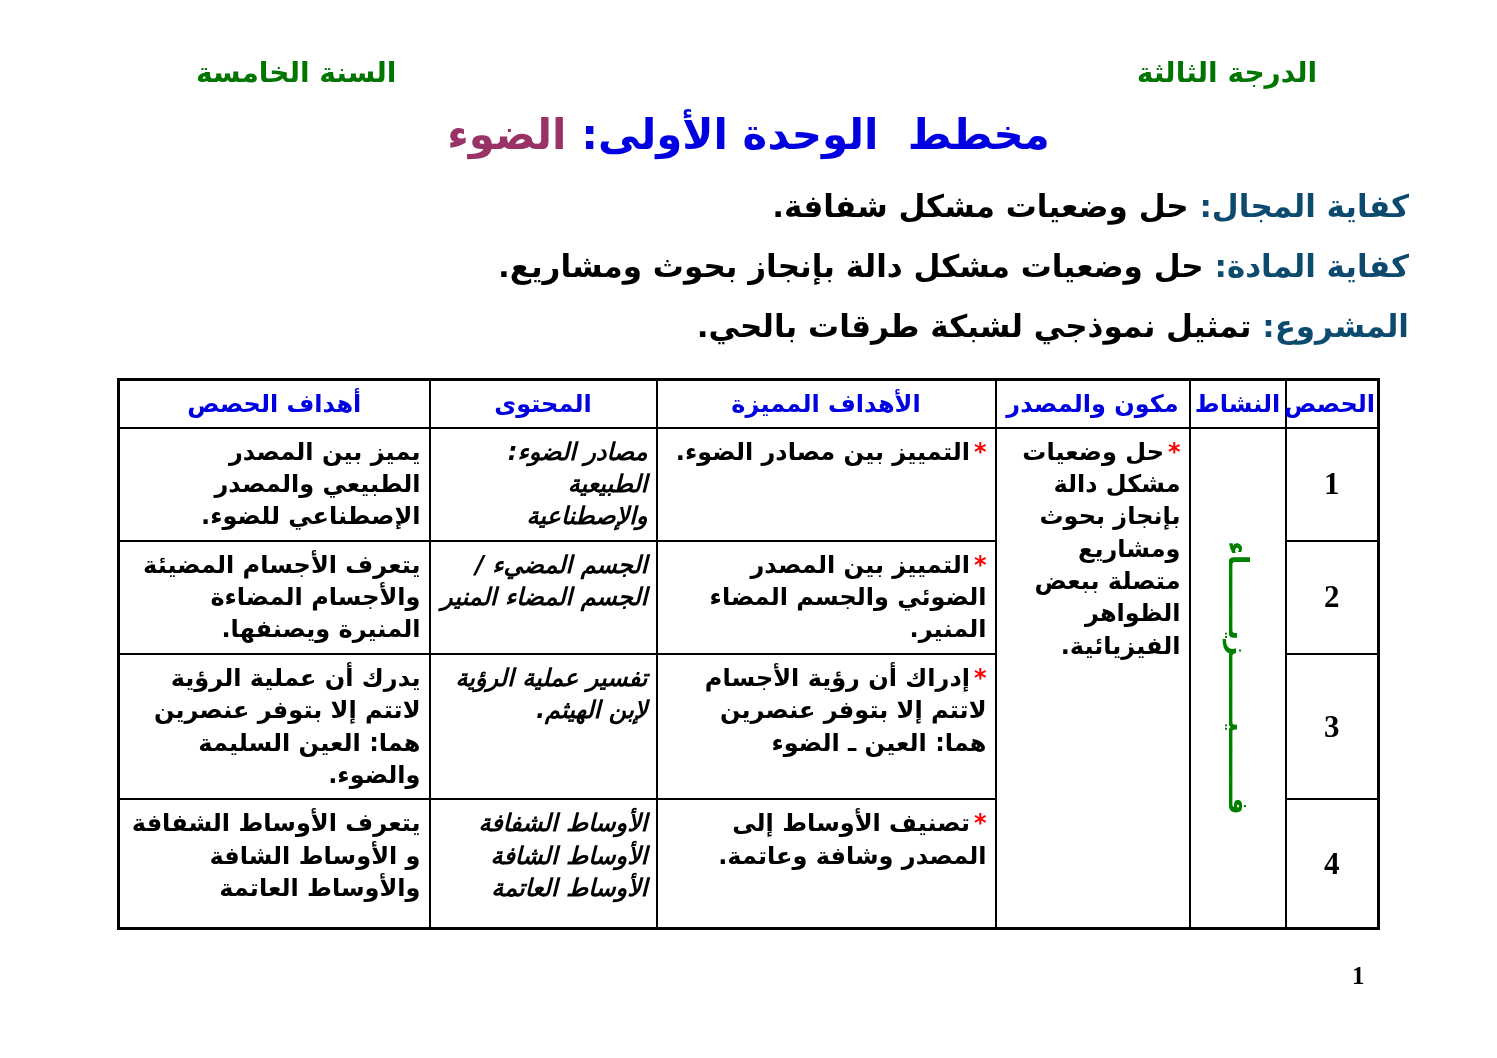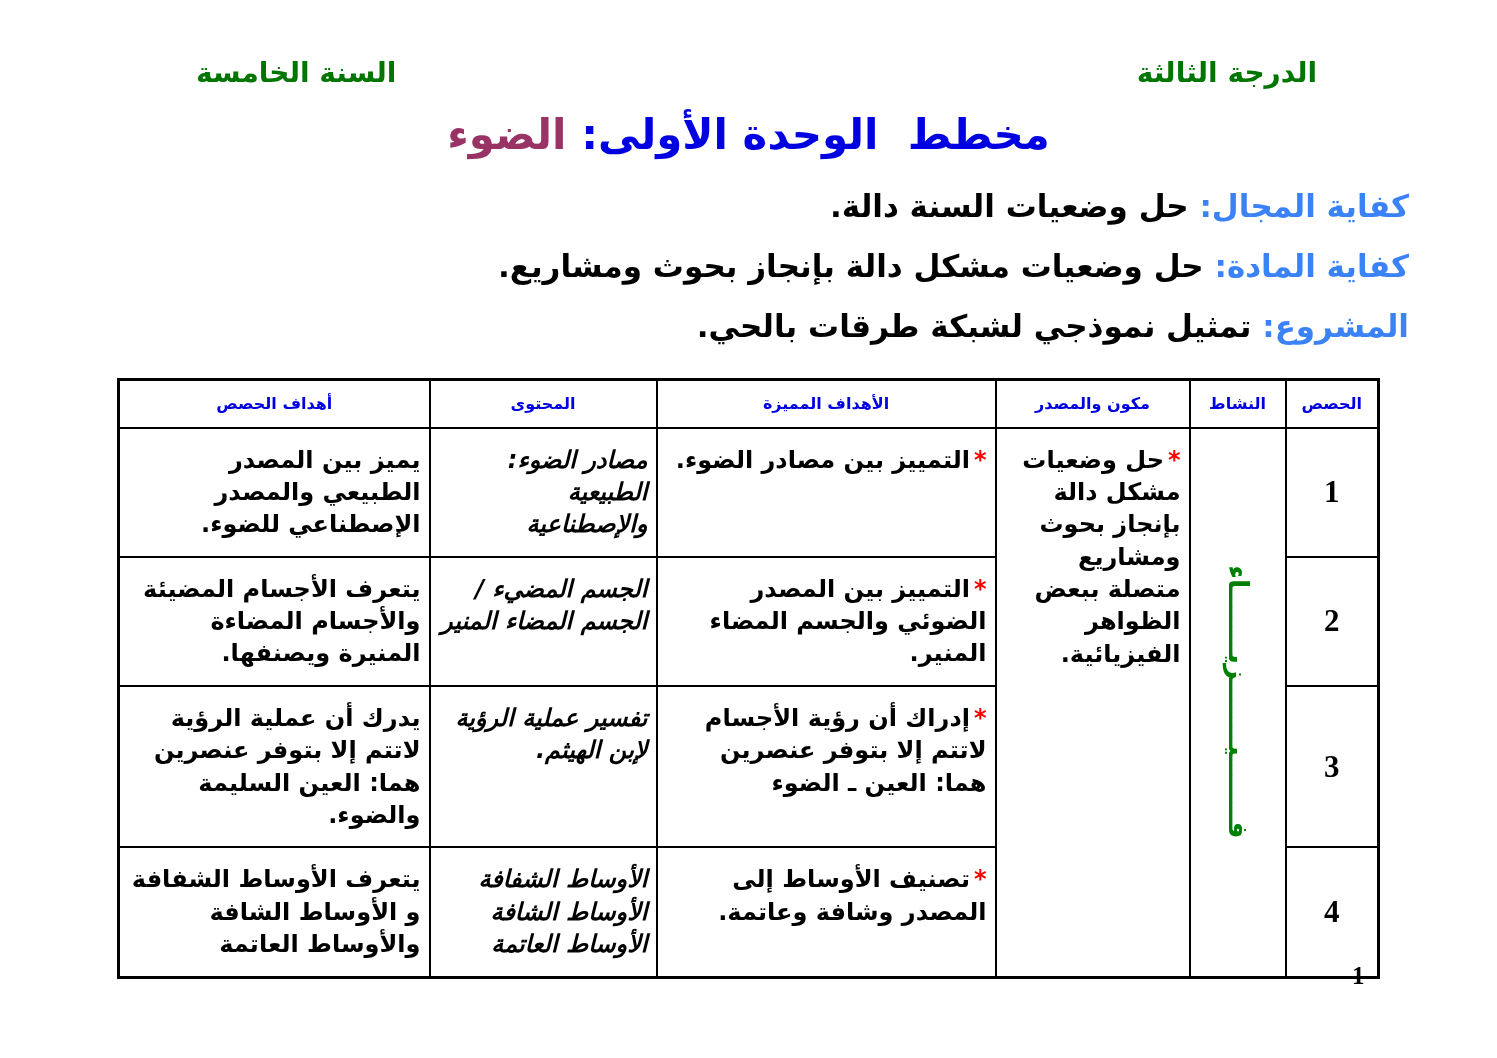--- a/index.html
+++ b/index.html
@@ -43,50 +43,50 @@
 
   
   .intro-line {
     position: absolute;
     right: 88px;
     font-size: 31px;
     font-weight: bold;
     color: #000000;
     white-space: nowrap;
   }
-  .intro-line .lbl { color: #3b82f6; }
+  .intro-line .lbl { color: #0c4a6e; }
   #line1 { top: 188px; }
   #line2 { top: 248px; }
   #line3 { top: 308px; }
 
   
   .main-table {
     position: absolute;
     top: 378px;
     right: 117px;
     border-collapse: collapse;
     table-layout: fixed;
     width: 1260px;
     border: 3px solid #000;
   }
   .main-table th, .main-table td { border: 2px solid #000; }
   .main-table th {
     color: #0000e0;
-    font-size: 16px;
+    font-size: 24px;
     font-weight: bold;
     text-align: center;
     height: 48px;
     padding: 2px;
   }
   .main-table td {
     font-size: 24px;
     font-weight: bold;
     color: #000;
     vertical-align: top;
-    padding: 15px 8px;
+    padding: 7px 8px;
     line-height: 1.35;
     text-align: right;
   }
   td.session-cell {
     text-align: center;
     vertical-align: middle;
     font-family: "Liberation Serif", serif;
     font-size: 31px;
   }
   td.activity-cell { position: relative; padding: 0; }
@@ -116,21 +116,21 @@
 </head>
 <body>
 
 <div class="page">
 
   <div class="corner corner-right">الدرجة الثالثة</div>
   <div class="corner corner-left">السنة الخامسة</div>
 
   <div class="doc-title"><span>مخطط  الوحدة الأولى: </span><span class="accent">الضوء</span></div>
 
-  <div class="intro-line" id="line1"><span class="lbl">كفاية المجال:</span><span> حل وضعيات السنة دالة.</span></div>
+  <div class="intro-line" id="line1"><span class="lbl">كفاية المجال:</span><span> حل وضعيات مشكل شفافة.</span></div>
   <div class="intro-line" id="line2"><span class="lbl">كفاية المادة:</span><span> حل وضعيات مشكل دالة بإنجاز بحوث ومشاريع.</span></div>
   <div class="intro-line" id="line3"><span class="lbl">المشروع:</span><span> تمثيل نموذجي لشبكة طرقات بالحي.</span></div>
 
   <table class="main-table" dir="rtl">
     <colgroup>
       <col style="width:93px">
       <col style="width:96px">
       <col style="width:194px">
       <col style="width:339px">
       <col style="width:227px">

